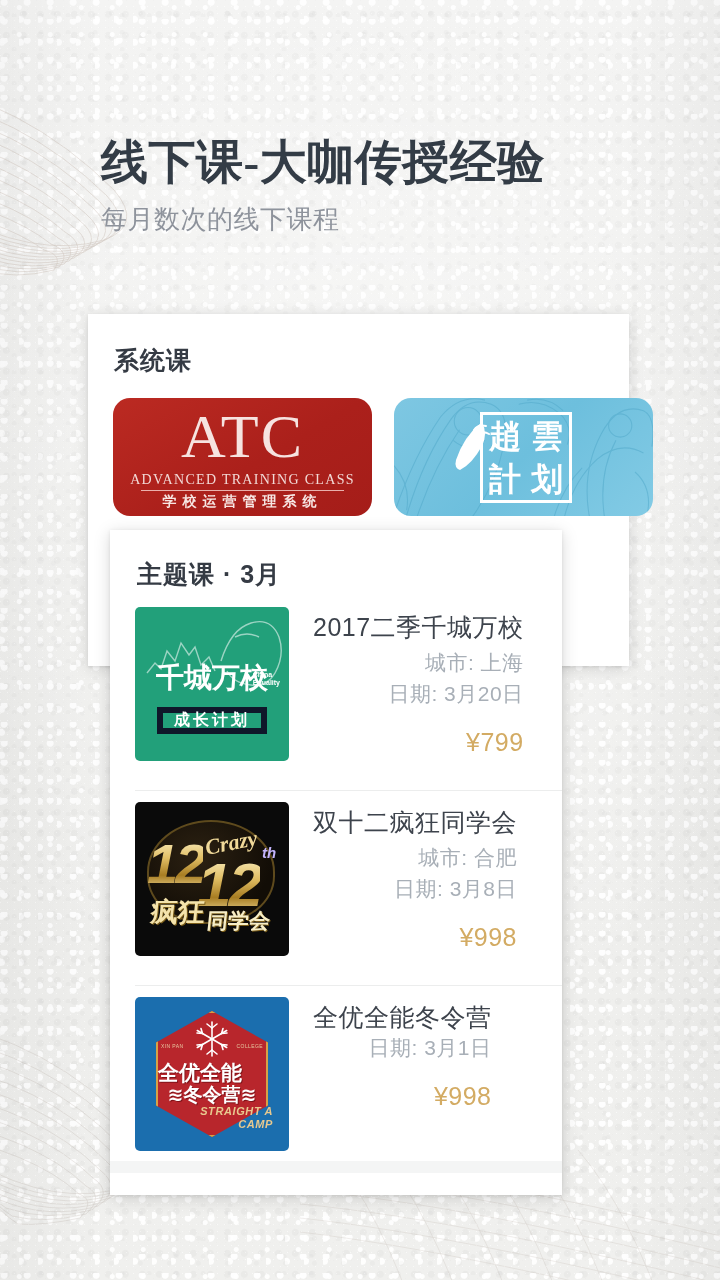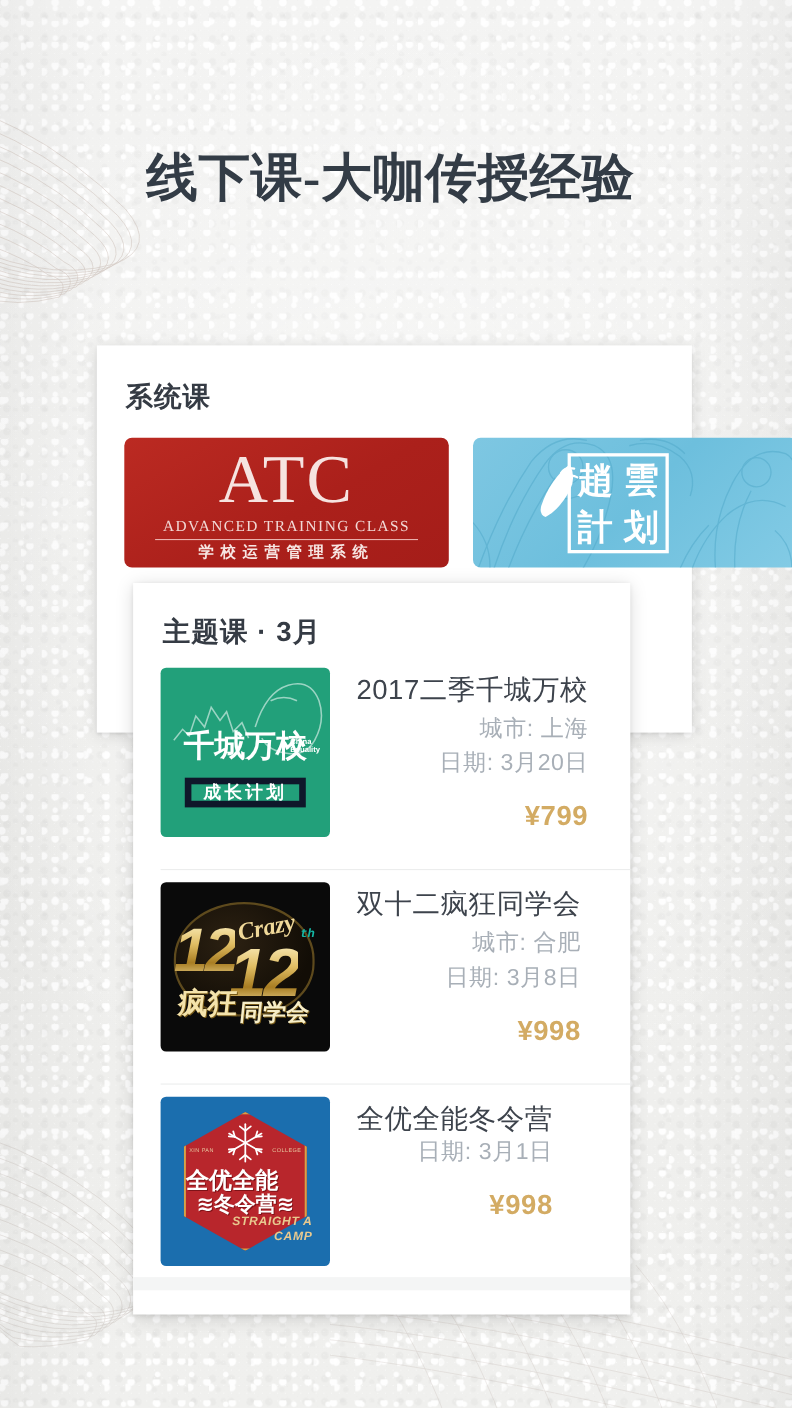--- a/index.html
+++ b/index.html
@@ -44,21 +44,21 @@
       linear-gradient(90deg, rgba(0,0,0,0.03) 0%, rgba(0,0,0,0) 14%, rgba(0,0,0,0) 86%, rgba(0,0,0,0.03) 100%);
   }
 
   
   .guilloche { position: absolute; pointer-events: none; }
   #guilloche-top-left { left: -96px; top: 40px; width: 330px; height: 300px; opacity: .62; }
   #guilloche-bottom-left { left: -70px; top: 1010px; width: 330px; height: 290px; opacity: .5; }
   #guilloche-bottom-right { left: 300px; top: 1150px; width: 460px; height: 180px; opacity: .42; }
 
   
-  #header { position: absolute; left: 101px; top: 133px; width: 560px; margin-left: 32px; }
+  #header { position: absolute; left: 101px; top: 133px; width: 560px; }
   #page-title {
     font-family: "Liberation Serif", "DejaVu Serif", serif;
     font-size: 47px;
     line-height: 58px;
     font-weight: 700;
     color: #333c46;
     letter-spacing: 0.5px;
     white-space: nowrap;
   }
   #page-subtitle {
@@ -74,42 +74,42 @@
   .card {
     position: absolute;
     background: #ffffff;
   }
   #card-system {
     left: 88px; top: 314px;
     width: 541px; height: 352px;
     box-shadow: 0 3px 14px rgba(0,0,0,0.13), 0 1px 3px rgba(0,0,0,0.08);
   }
   #card-theme {
-    left: 121px; top: 530px;
+    left: 110px; top: 530px;
     width: 452px; height: 665px;
     box-shadow: 0 3px 16px rgba(0,0,0,0.15), 0 1px 4px rgba(0,0,0,0.09);
   }
 
   .card-title {
     font-size: 25px;
     font-weight: 700;
     color: #353b44;
     letter-spacing: 1px;
   }
   #system-title { position: absolute; left: 26px; top: 30px; }
   #theme-title  { position: absolute; left: 27px; top: 28px; }
 
   
   #system-banner-row {
     position: absolute; left: 25px; top: 84px;
     display: flex; gap: 22px;
   }
   .banner {
-    width: 295px; height: 118px;
-    border-radius: 7px;
+    width: 259px; height: 118px;
+    border-radius: 17px;
     overflow: hidden;
     position: relative;
   }
 
   
   #banner-atc { background: linear-gradient(150deg,#bb2a22 0%, #ab201b 55%, #a51d19 100%); }
   .atc-letters {
     position: absolute; left: 0; right: 0; top: 7px;
     text-align: center;
     font-family: "Liberation Serif","DejaVu Serif",serif;
@@ -226,23 +226,22 @@
   .cz-12b { left: 62px; top: 52px; font-size: 62px; line-height: 62px; }
   .cz-crazy {
     position: absolute; left: 70px; top: 28px;
     font-family: "Liberation Serif","DejaVu Serif",serif;
     font-style: italic; font-size: 22px; font-weight: 700;
     color: #f0d999;
     transform: rotate(-11deg);
   }
   .cz-th {
     position: absolute; left: 127px; top: 42px;
-    font-size: 11px; font-weight: 700; font-style: italic;
-    color: #14b8a6;
-    font-family: Liberation Mono, monospace;
+    font-size: 15px; font-weight: 700; font-style: italic;
+    color: #c4b5fd;
   }
   .cz-fengkuang {
     position: absolute; left: 16px; top: 96px;
     font-size: 27px; font-weight: 700; line-height: 28px;
     color: #f4e3ab;
     text-shadow: 1px 1px 0 #7a5c18;
     transform: skewX(-6deg);
   }
   .cz-tongxuehui {
     position: absolute; left: 72px; top: 108px;
@@ -298,21 +297,21 @@
   }
   .item-meta {
     font-size: 21px; line-height: 31px;
     color: #a8afb7; font-weight: 400;
     margin-top: 5px;
     letter-spacing: .5px;
   }
   .item-meta.second { margin-top: 0; }
   .item-price {
     font-size: 25px; line-height: 28px;
-    color: #d3ab63; font-weight: 700;
+    color: #d3ab63; font-weight: 400;
     margin-top: 19px;
     letter-spacing: .5px;
   }
 
   #theme-footer-divider {
     position: absolute; left: 0; right: 0; bottom: 22px;
     height: 12px; background: #f4f5f5;
   }
 </style>
 </head>
@@ -363,20 +362,21 @@
     <path d="M78,0 Q130,60 170,180"></path>
     <path d="M128,0 Q180,60 220,180"></path>
     <path d="M178,0 Q230,60 270,180"></path>
     <path d="M228,0 Q280,60 320,180"></path>
     <path d="M278,0 Q330,60 370,180"></path>
   </g>
 </svg>
 
 <div id="header">
   <div id="page-title">线下课-大咖传授经验</div>
+  <div id="page-subtitle">每月数次的线下课程</div>
 </div>
 
 <div class="card" id="card-system">
   <div class="card-title" id="system-title">系统课</div>
 
   <div id="system-banner-row">
 
     <div class="banner" id="banner-atc">
       <div class="atc-letters">ATC</div>
       <div class="atc-sub">ADVANCED TRAINING CLASS</div>

